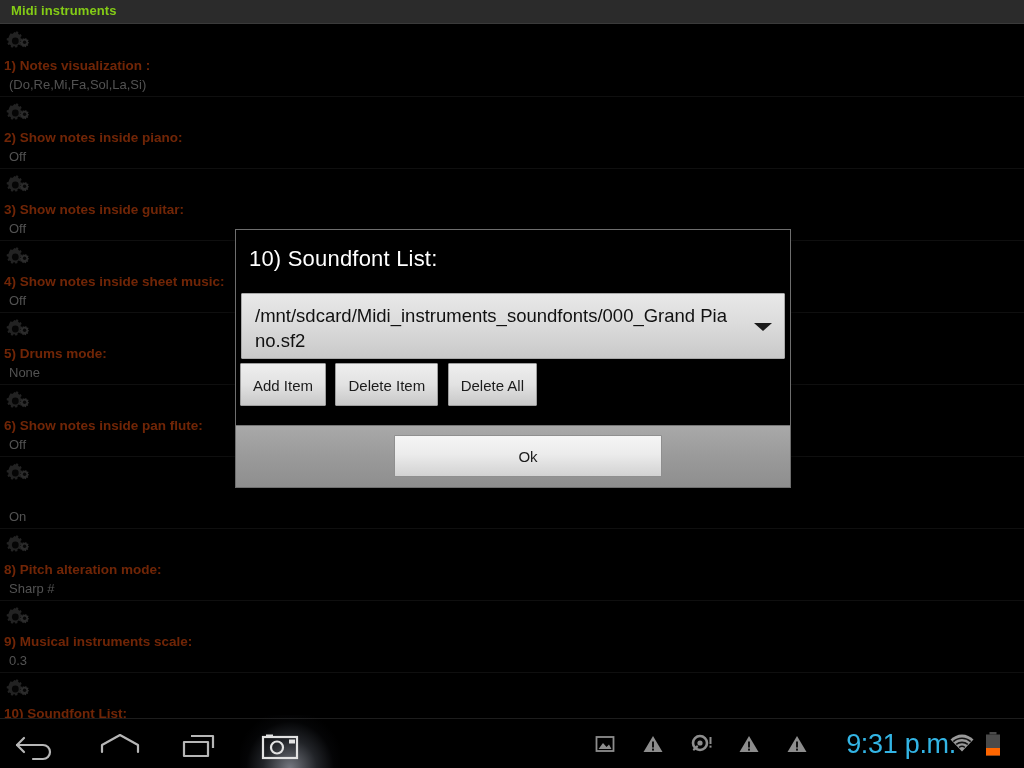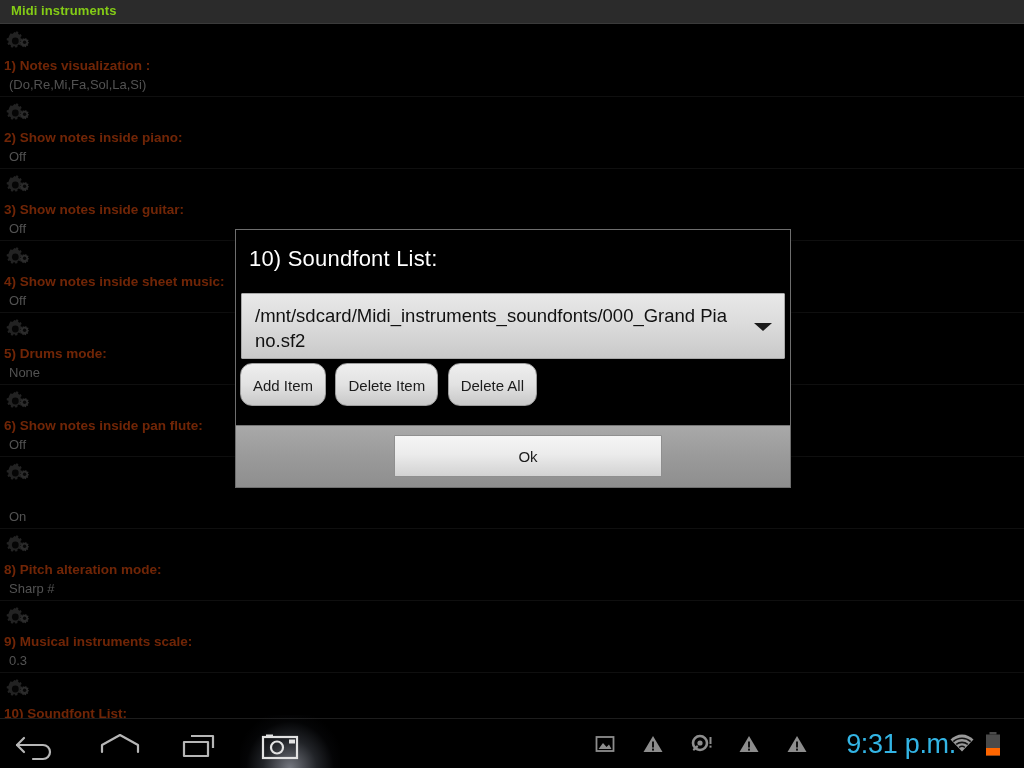--- a/index.html
+++ b/index.html
@@ -175,21 +175,21 @@
   .item-btn {
     display: inline-block;
     height: 43px;
     line-height: 43px;
     padding: 0 12px;
     margin-right: 5px;
     font-size: 15px;
     color: #1c1c1c;
     background: linear-gradient(to bottom, #eeeeee 0%, #e2e2e2 50%, #c8c8c8 100%);
     border: 1px solid #9e9e9e;
-    border-radius: 12px;
+    border-radius: 1px;
     box-sizing: border-box;
     vertical-align: top;
     text-align: center;
     cursor: default;
   }
 
   
   #dialog-footer {
     position: absolute;
     left: 0;

